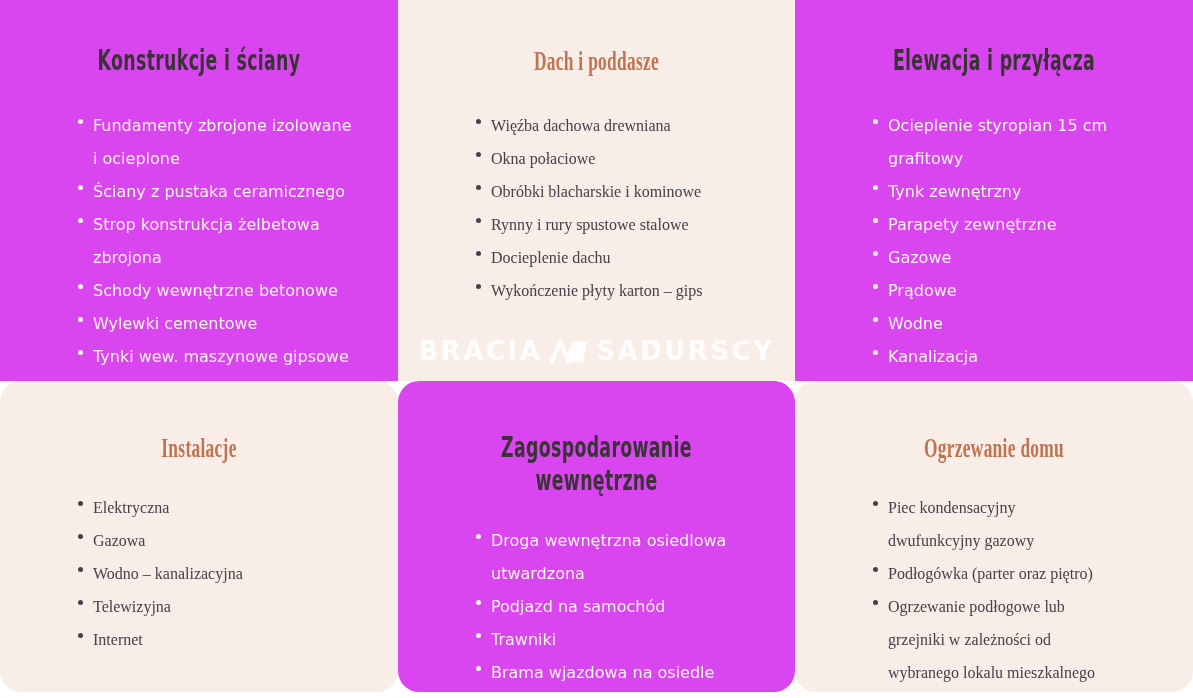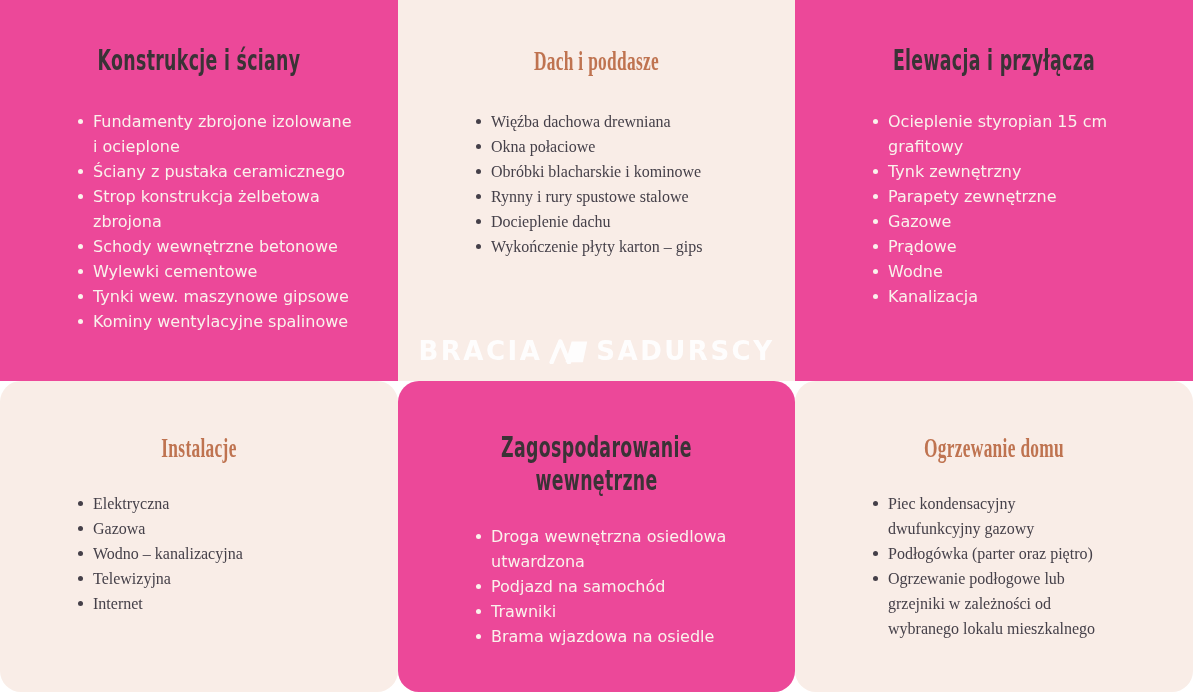--- a/index.html
+++ b/index.html
@@ -1,31 +1,31 @@
 <!DOCTYPE html>
 <html><head>
 <meta charset="utf-8">
 <style>
   html,body{margin:0;padding:0;background:#ffffff;}
   body{font-family:"DejaVu Sans","Liberation Sans",sans-serif;}
   .stage{position:relative;width:1193px;height:698px;background:#ffffff;overflow:hidden;}
   .grid{position:absolute;top:0;left:0;width:1193px;height:692px;
         display:grid;grid-template-columns:398px 397px 398px;grid-template-rows:381px 311px;}
   .panel{box-sizing:border-box;overflow:hidden;}
-  .panel.terra{background:#ec4899;}
+  .panel.terra{background:#d946ef;}
   .panel.cream{background:#F9EDE7;font-family:Liberation Serif, serif;}
   .panel.row1{padding-top:44px;}
   .panel.row2{padding-top:50px;border-radius:21px;}
   .panel h2{margin:0;text-align:center;font-weight:bold;
             font-size:28px;line-height:33px;letter-spacing:.5px;
             transform:scaleX(.62);white-space:pre-line;}
   .panel.terra h2{color:#3A3336;}
   .panel.cream h2{color:#BF7350;}
   .panel ul{list-style:none;padding:0;width:314px;
-            font-size:16px;line-height:25px;margin:27px 0 0 78px;}
+            font-size:16px;line-height:33px;margin:27px 0 0 78px;}
   .panel.row1 ul{margin-top:32px;}
   .panel.terra ul{color:#FAF2EC;}
   .panel.cream ul{color:#454049;}
   .panel li{position:relative;padding-left:15px;}
   .dot{position:absolute;left:0;top:10px;width:5px;height:5px;border-radius:50%;background:currentColor;}
   .txt{white-space:pre-line;}
   .watermark{position:absolute;left:398px;top:333px;width:397px;height:36px;
              display:flex;align-items:center;justify-content:center;
              color:#FFFFFF;opacity:.93;font-weight:bold;font-size:26px;
              letter-spacing:2.5px;line-height:34px;}

